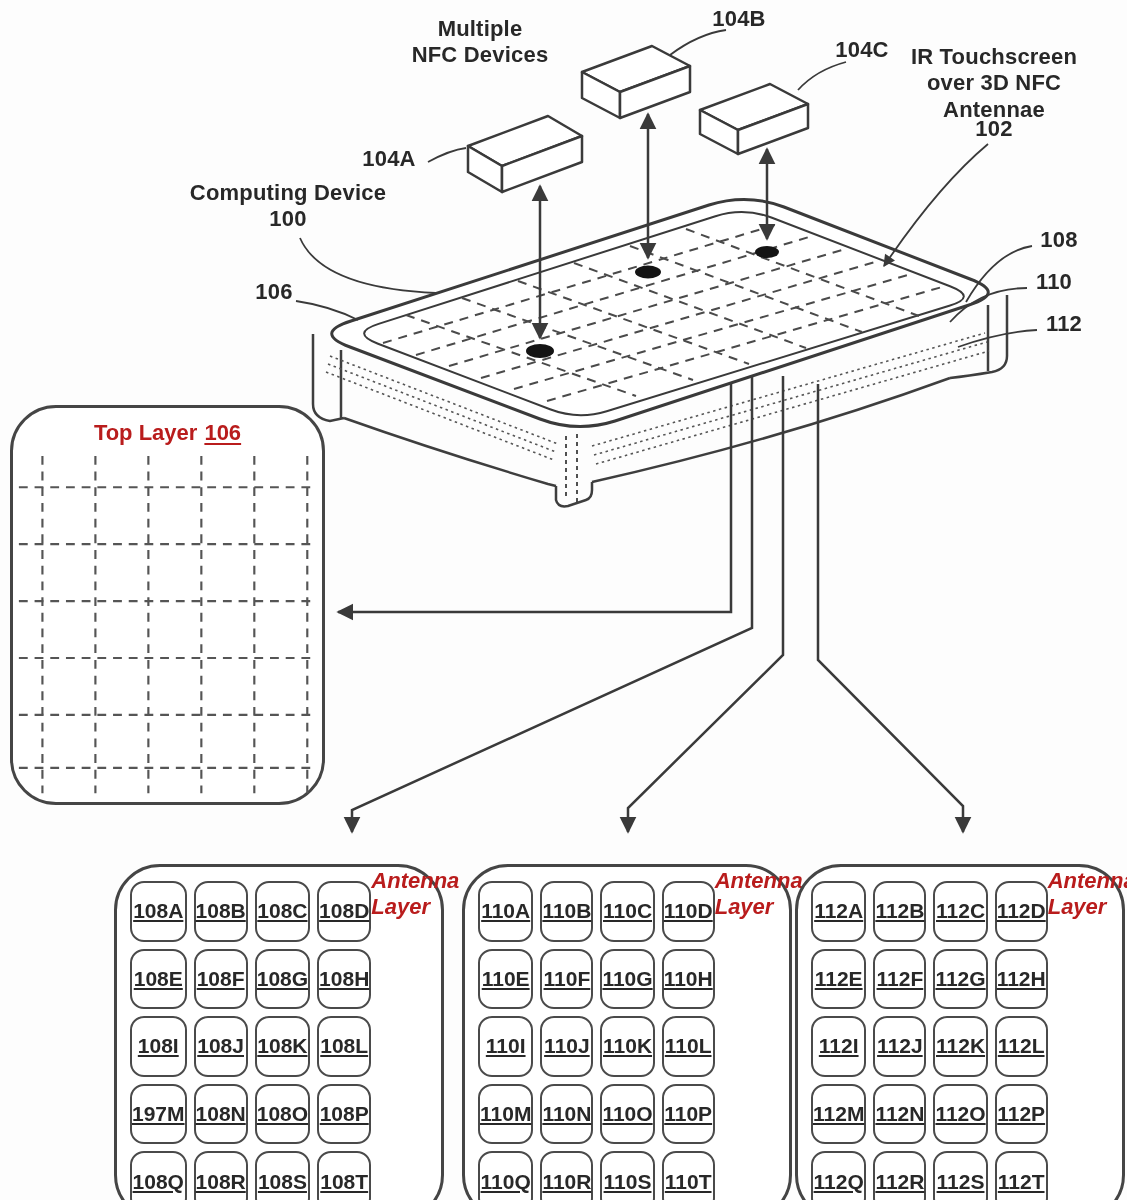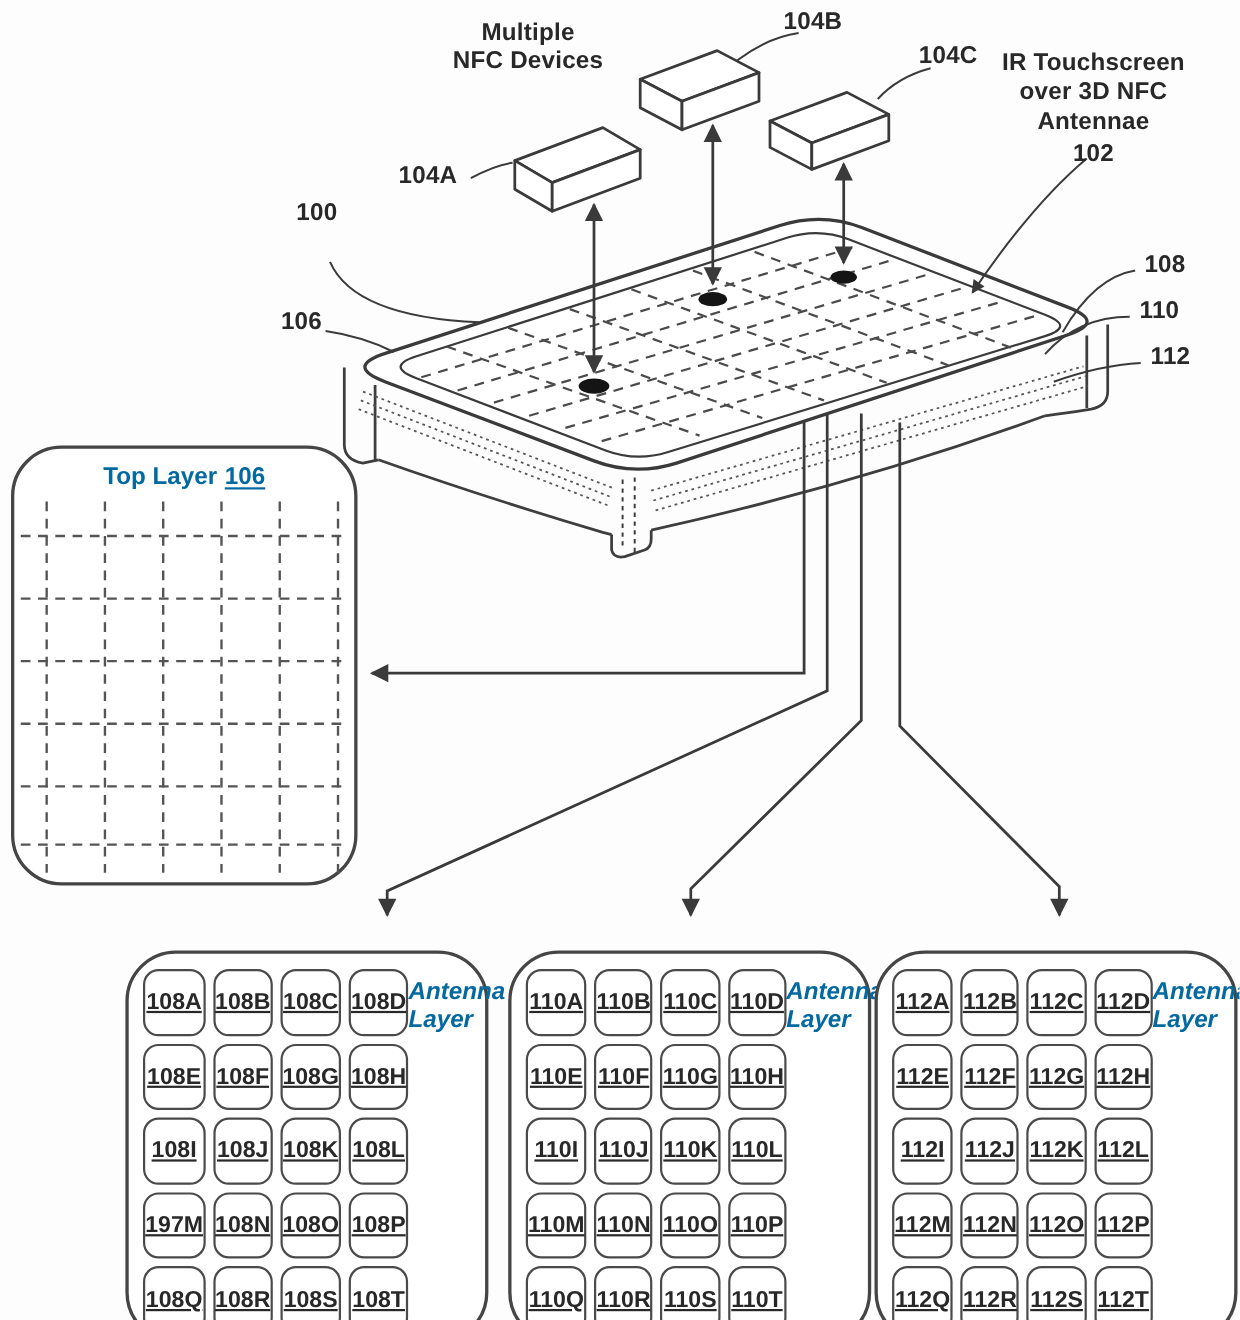--- a/index.html
+++ b/index.html
@@ -6,21 +6,21 @@
   html,body { background:#ffffff; }
   body { font-family:"Liberation Sans", sans-serif; }
   .stage { position:relative; width:1127px; height:1200px; background:#fdfdfd; overflow:hidden; color:#2b2b2b;padding-left:12px; }
   .art { position:absolute; left:0; top:0; }
   .label { position:absolute; font-weight:700; font-size:22px; line-height:1.2; color:#282828; text-align:center; letter-spacing:.2px; }
   .label .line { display:block; }
   .ref { text-decoration:underline; text-underline-offset:3px; }
   .panel { position:absolute; border:3px solid #454545; border-radius:46px; background:#ffffff; }
   .toplayer { left:10px; top:405px; width:315px; height:400px; }
   .toplayer .grid-dashes { position:absolute; left:0; top:0; width:100%; height:100%; }
-  .panel-title { font-weight:700; font-size:22px; color:#0369a1; display:flex; justify-content:center; align-items:flex-start; gap:7px; }
+  .panel-title { font-weight:700; font-size:22px; color:#b91c1c; display:flex; justify-content:center; align-items:flex-end; gap:7px; }
   .toplayer .panel-title { position:absolute; top:12px; left:0; right:0; }
   .antenna { top:840px; width:330px; height:357px; padding:14px 13px 6px; display:flex; flex-direction:row;margin-top:24px; }
   .cells { display:grid; grid-template-columns:repeat(4,1fr); gap:7px; flex:1; }
   .cell { border:2.5px solid #4a4a4a; border-radius:14px; background:#fff; display:flex; align-items:center; justify-content:center;
           font-weight:700; font-size:21px; color:#282828; text-decoration:underline; text-underline-offset:2px; }
   .antenna .panel-title { margin-top:7px; height:32px;font-style:italic; }
 </style>
 </head>
 <body>
 
@@ -129,23 +129,24 @@
   </div>
   <div class="label" style="left:703px;top:6px;width:72px">104B</div>
   <div class="label" style="left:826px;top:37px;width:72px">104C</div>
   <div class="label" style="left:353px;top:146px;width:72px">104A</div>
 
   <div class="label" style="left:880px;top:44px;width:228px">
     <span class="line">IR Touchscreen</span>
     <span class="line">over 3D NFC</span>
     <span class="line">Antennae</span>
   </div>
-  <div class="label" style="left:880px;top:126px;width:228px">102</div>
+  <div class="label" style="left:880px;top:116px;width:228px">102</div>
 
   <div class="label" style="left:178px;top:180px;width:220px">
+    <span class="line">Computing Device</span>
     <span class="line">100</span>
   </div>
 
   <div class="label" style="left:248px;top:279px;width:52px">106</div>
   <div class="label" style="left:1031px;top:227px;width:56px">108</div>
   <div class="label" style="left:1026px;top:269px;width:56px">110</div>
   <div class="label" style="left:1036px;top:311px;width:56px">112</div>
 
   <div class="panel toplayer">
     <svg class="grid-dashes" viewBox="0 0 315 400">

